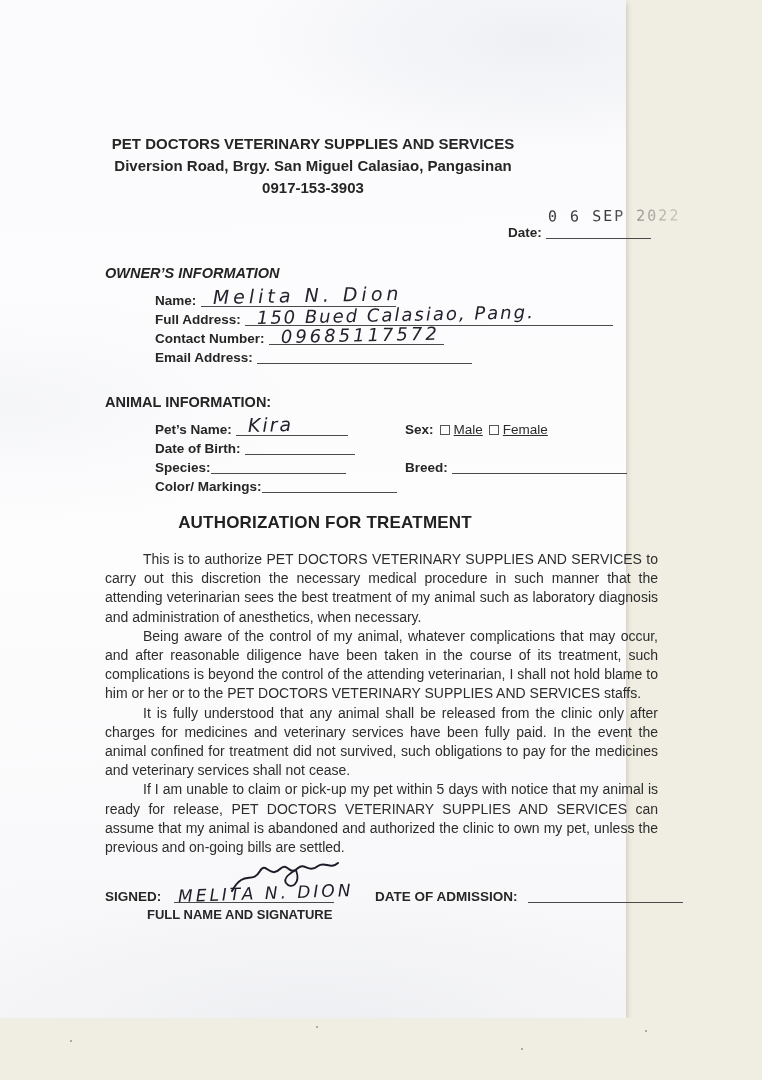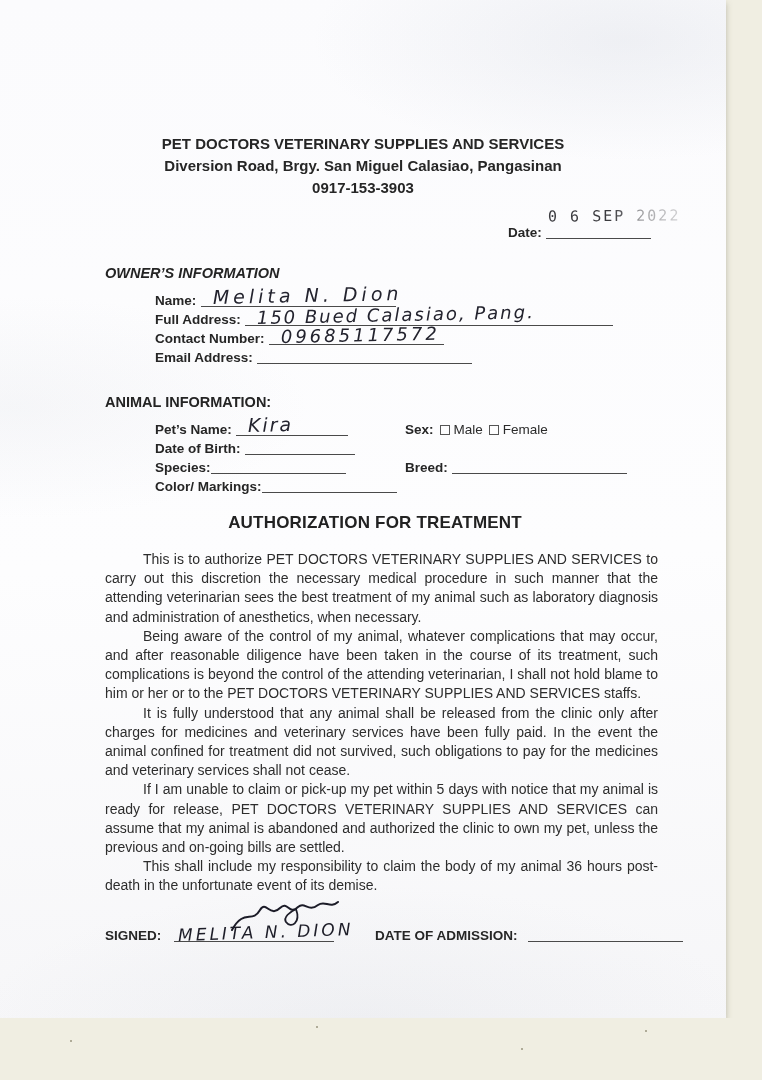--- a/index.html
+++ b/index.html
@@ -3,21 +3,21 @@
 <meta charset="utf-8">
 <style>
   html,body{margin:0;padding:0;}
   body{
     width:762px;height:1080px;overflow:hidden;position:relative;
     background:#f0eee2;
     font-family:"Liberation Sans","DejaVu Sans",sans-serif;
     -webkit-font-smoothing:antialiased;
   }
   .paper{
-    position:absolute;left:0;top:0;width:726px;height:1018px;
+    position:absolute;left:0;top:0;width:626px;height:1018px;
     background:
       radial-gradient(520px 200px at 86% 4%, rgba(205,210,220,.28), rgba(205,210,220,0) 60%),
       radial-gradient(420px 160px at 2% 40%, rgba(208,212,220,.16), rgba(208,212,220,0) 70%),
       radial-gradient(600px 220px at 50% 101%, rgba(200,205,214,.18), rgba(200,205,214,0) 65%),
       linear-gradient(178deg,#fbfbfd 0%,#fdfdfe 55%,#f6f6f8 100%);
     box-shadow:0 3px 6px rgba(90,88,70,.35);
     padding:133px 0 0 0;box-sizing:border-box;
     color:#2b2b2b;
   }
   .center{text-align:center;}
@@ -49,21 +49,21 @@
     font-family:"DejaVu Sans",sans-serif;font-style:italic;
     color:#23232e;transform:rotate(-1.2deg);transform-origin:left bottom;
   }
   .hw-name{font-size:19px;letter-spacing:4px;bottom:-1px;}
   .hw-addr{font-size:18px;letter-spacing:2px;bottom:-2px;}
   .hw-contact{font-size:18px;letter-spacing:3px;bottom:-2px;}
   .hw-pet{font-size:19px;letter-spacing:2px;bottom:0;}
   .w195{width:195px;} .w368{width:368px;} .w175{width:175px;} .w215{width:215px;}
   .w112{width:112px;} .w110{width:110px;} .w135{width:135px;}
   .rcol{position:absolute;left:250px;top:0;}
-  .opt{font-size:13.5px;color:#2b2b2b;font-weight:normal;}
+  .opt{font-size:13.5px;color:#2b2b2b;font-weight:normal;text-decoration:underline;}
   .cbx{
     display:inline-block;width:8px;height:8px;border:1px solid #555;
     vertical-align:-1px;margin:0 4px 0 6px;background:#fdfdfe;
   }
 
   .auth-title{margin-top:18px;font-weight:bold;font-size:17px;color:#222;letter-spacing:.2px;padding-left:24px;}
   .paras{margin-top:17px;font-size:14px;line-height:19.2px;text-align:justify;color:#2d2d2d;}
   .paras p{margin:0;text-indent:38px;}
 
   .sig-block{position:relative;margin-top:30px;height:60px;}
@@ -158,38 +158,38 @@
       </div>
     </div>
   </div>
 
   <div class="center auth-title">AUTHORIZATION FOR TREATMENT</div>
   <div class="content paras">
     <p>This is to authorize PET DOCTORS VETERINARY SUPPLIES AND SERVICES to carry out this discretion the necessary medical procedure in such manner that the attending veterinarian sees the best treatment of my animal such as laboratory diagnosis and administration of anesthetics, when necessary.</p>
     <p>Being aware of the control of my animal, whatever complications that may occur, and after reasonable diligence have been taken in the course of its treatment, such complications is beyond the control of the attending veterinarian, I shall not hold blame to him or her or to the PET DOCTORS VETERINARY SUPPLIES AND SERVICES staffs.</p>
     <p>It is fully understood that any animal shall be released from the clinic only after charges for medicines and veterinary services have been fully paid. In the event the animal confined for treatment did not survived, such obligations to pay for the medicines and veterinary services shall not cease.</p>
     <p>If I am unable to claim or pick-up my pet within 5 days with notice that my animal is ready for release, PET DOCTORS VETERINARY SUPPLIES AND SERVICES can assume that my animal is abandoned and authorized the clinic to own my pet, unless the previous and on-going bills are settled.</p>
-    <p>This shall include my responsibility to claim the body of my animal 36 hours post-death in the unfortunate event of its demise.</p>
   </div>
 
   <div class="content sig-block">
     <div class="sig-row">
       <span class="lbl">SIGNED:</span>
       <span class="line sig-line">
         <span class="hw-signed">MELITA N. DION</span>
         <svg class="scribble" width="120" height="38" viewBox="0 0 120 38">
           <path d="M6 34 C 18 12, 26 28, 34 14 C 40 4, 44 22, 54 12 C 62 4, 63 20, 72 11 C 79 5, 82 17, 92 9 C 99 4, 104 13, 112 6" fill="none" stroke="#1c1c28" stroke-width="2" stroke-linecap="round"></path>
           <path d="M70 13 C 75 27, 65 33, 60 26 C 57 21, 64 16, 70 13" fill="none" stroke="#1c1c28" stroke-width="1.8" stroke-linecap="round"></path>
         </svg>
       </span>
       <span class="admission">
         <span class="lbl">DATE OF ADMISSION:</span>
         <span class="line adm-line"></span>
       </span>
     </div>
+    <div class="sig-caption">FULL NAME AND SIGNATURE</div>
   </div>
 
 </div>
 
 <div class="scan-strip">
   <span class="speck" style="left:70px;top:22px;"></span>
   <span class="speck" style="left:316px;top:8px;"></span>
   <span class="speck" style="left:521px;top:30px;"></span>
   <span class="speck" style="left:645px;top:12px;"></span>
 </div>

